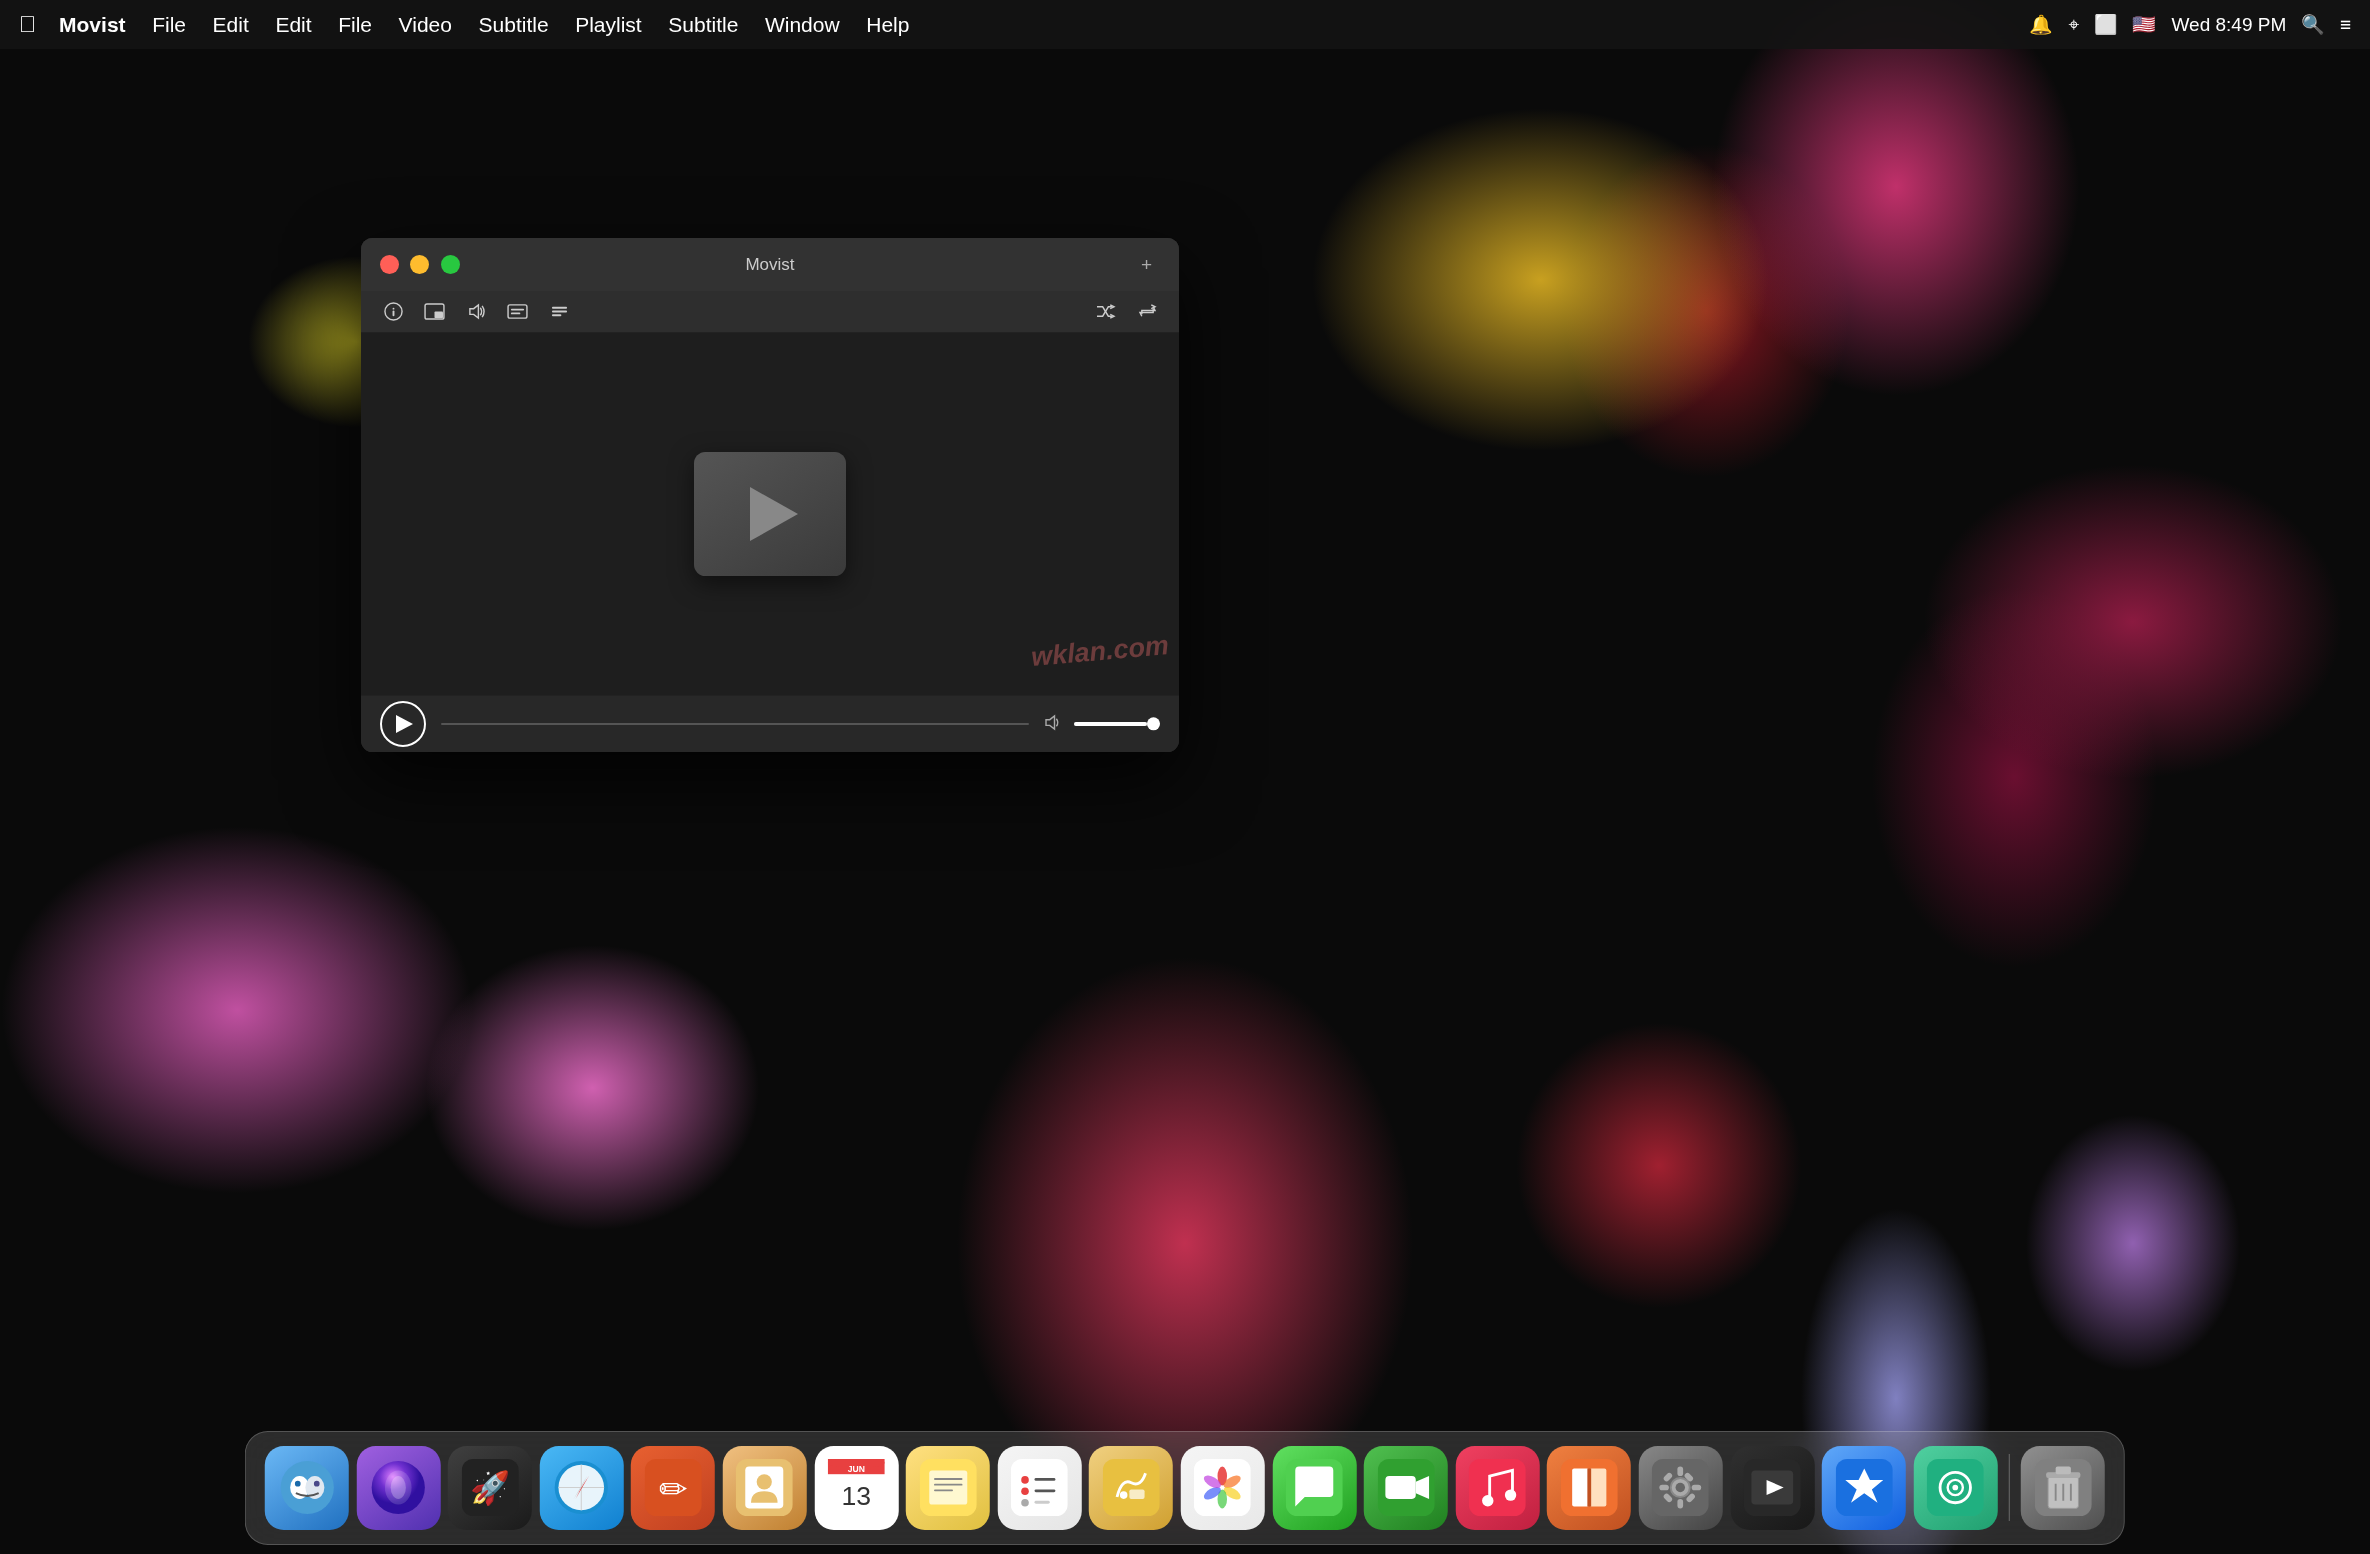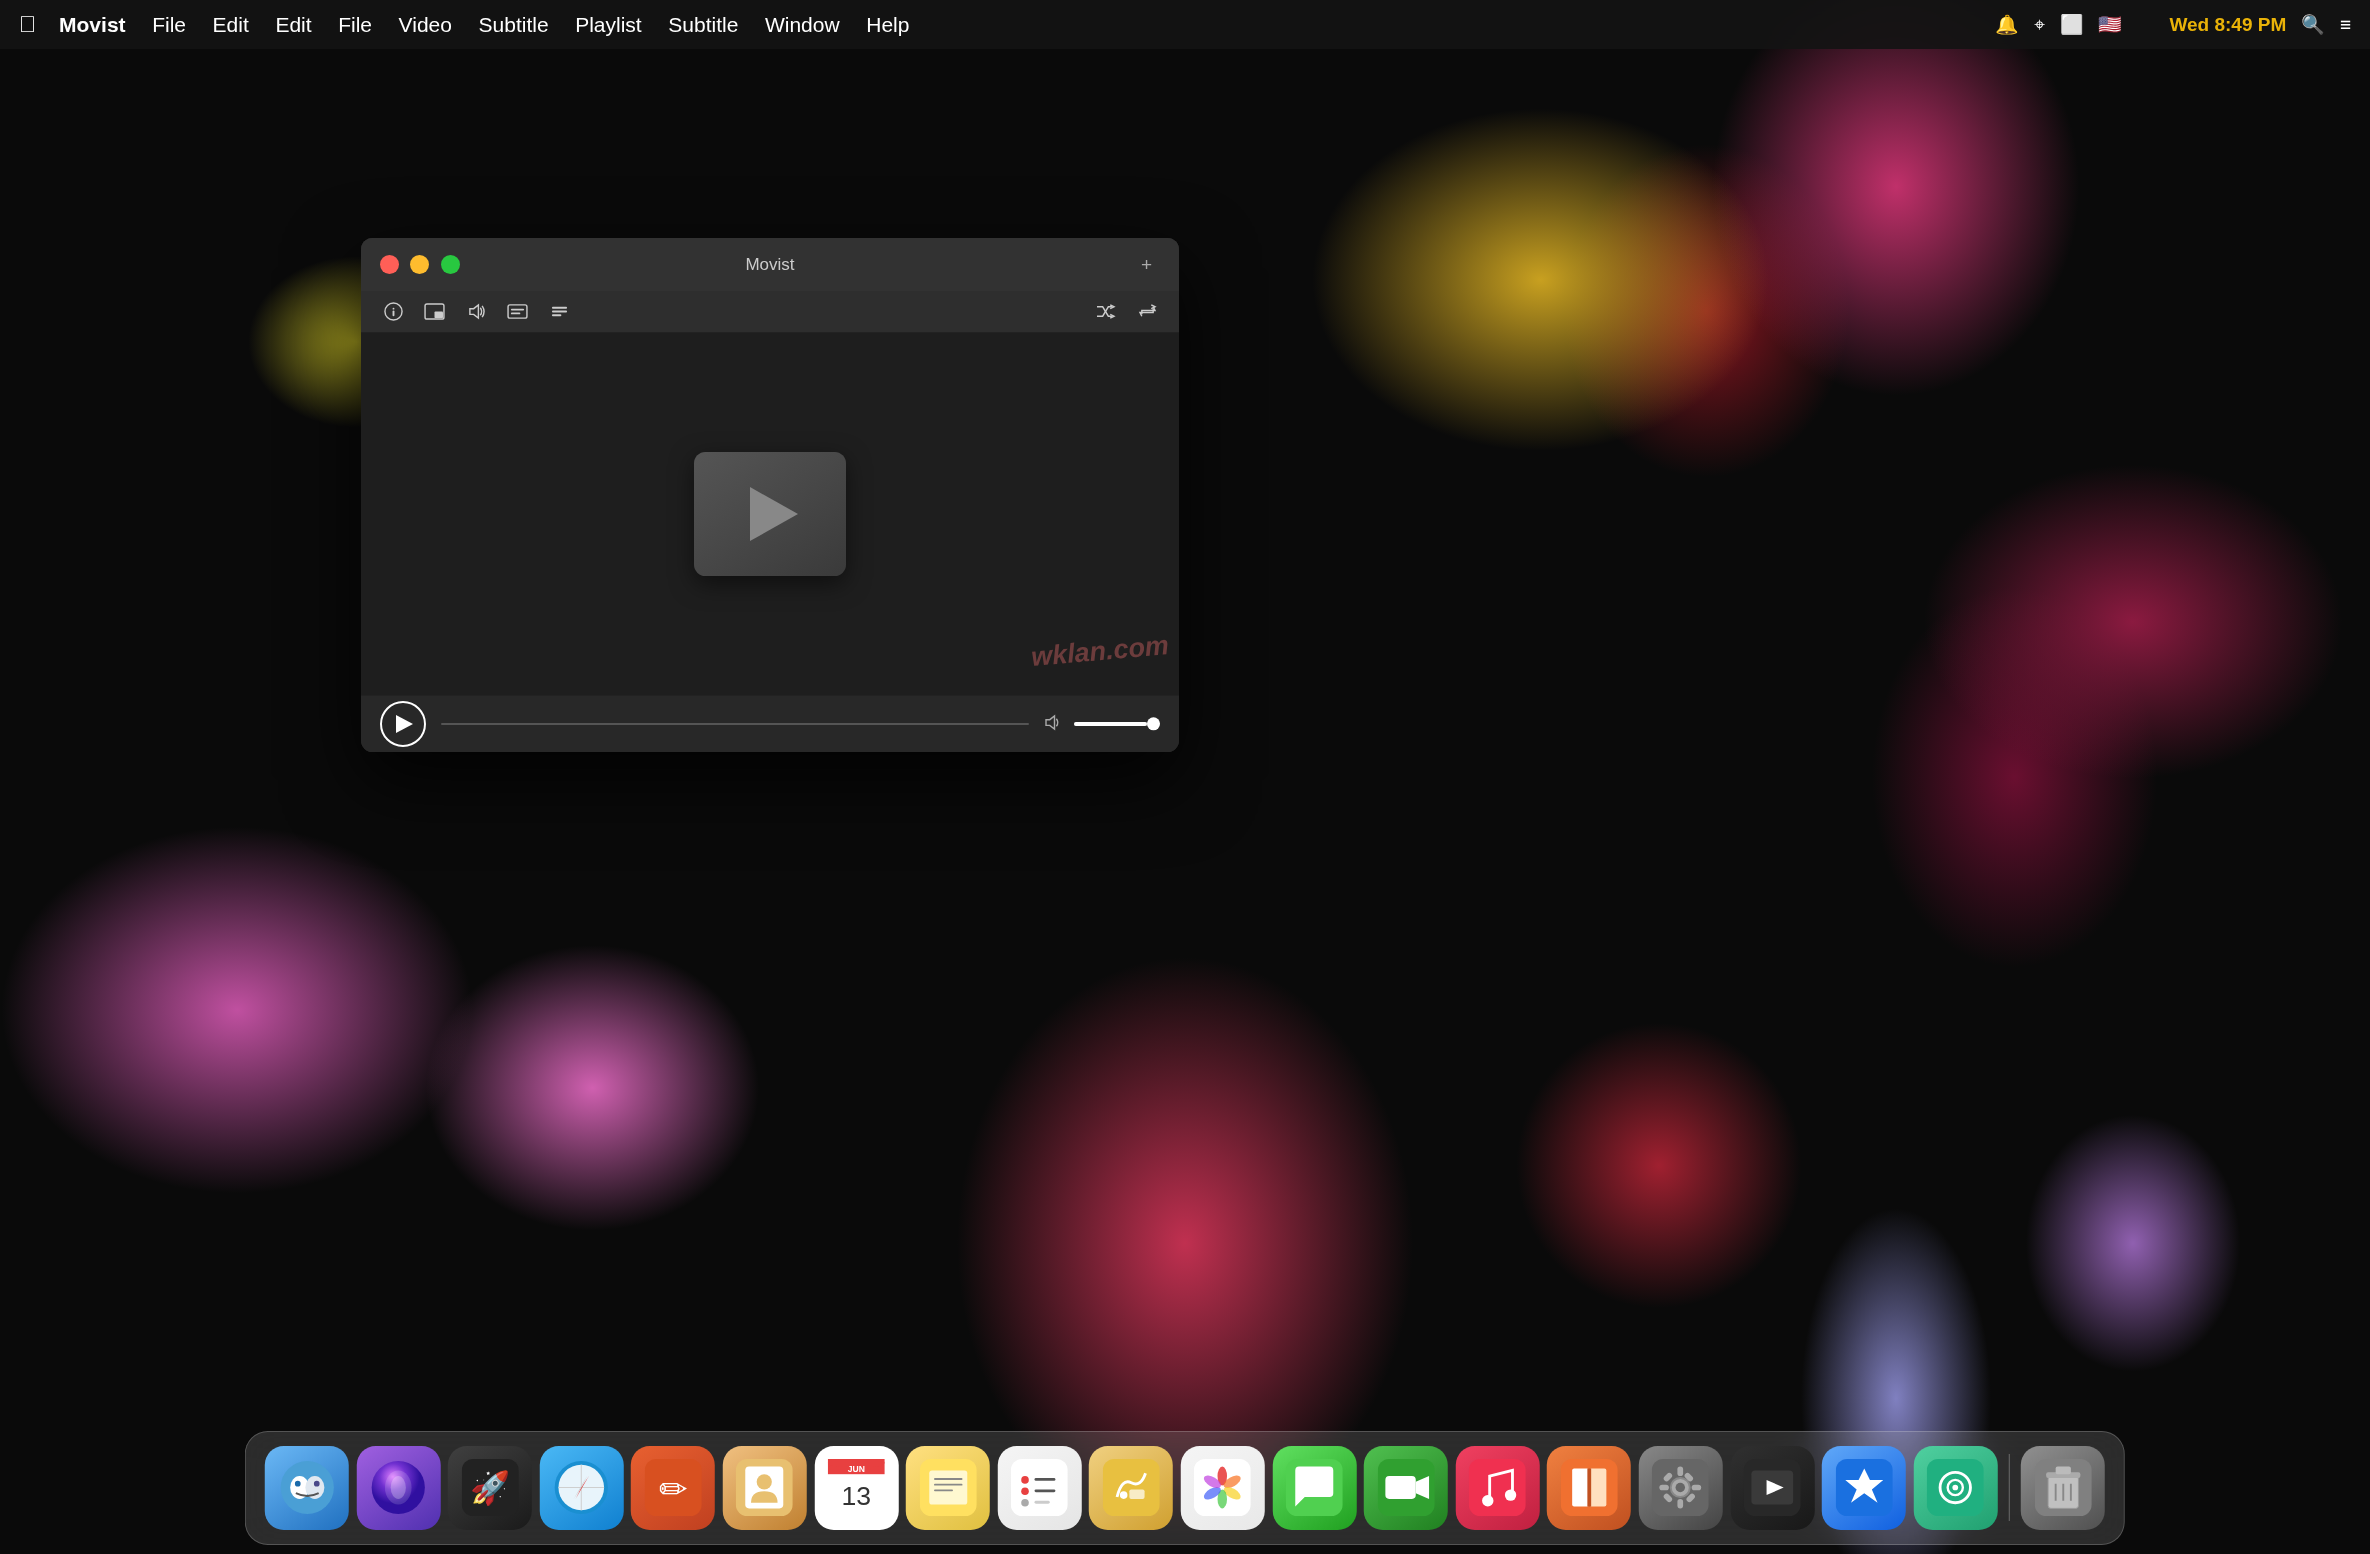--- a/index.html
+++ b/index.html
@@ -81,24 +81,23 @@
       gap: 15px;
     }
 
     .menu-right-item {
       color: #ffffff;
       font-size: 19px;
       cursor: pointer;
     }
 
     .menu-clock {
-      color: #eab308;
+      color: #ffffff;
       font-size: 19px;
-      font-weight: 700;
-      margin-left: 32px;
+      font-weight: 400;
     }
 
     
     #player-window {
       position: absolute;
       top: 238px;
       left: 361px;
       width: 818px;
       height: 514px;
       background: #2a2a2a;

